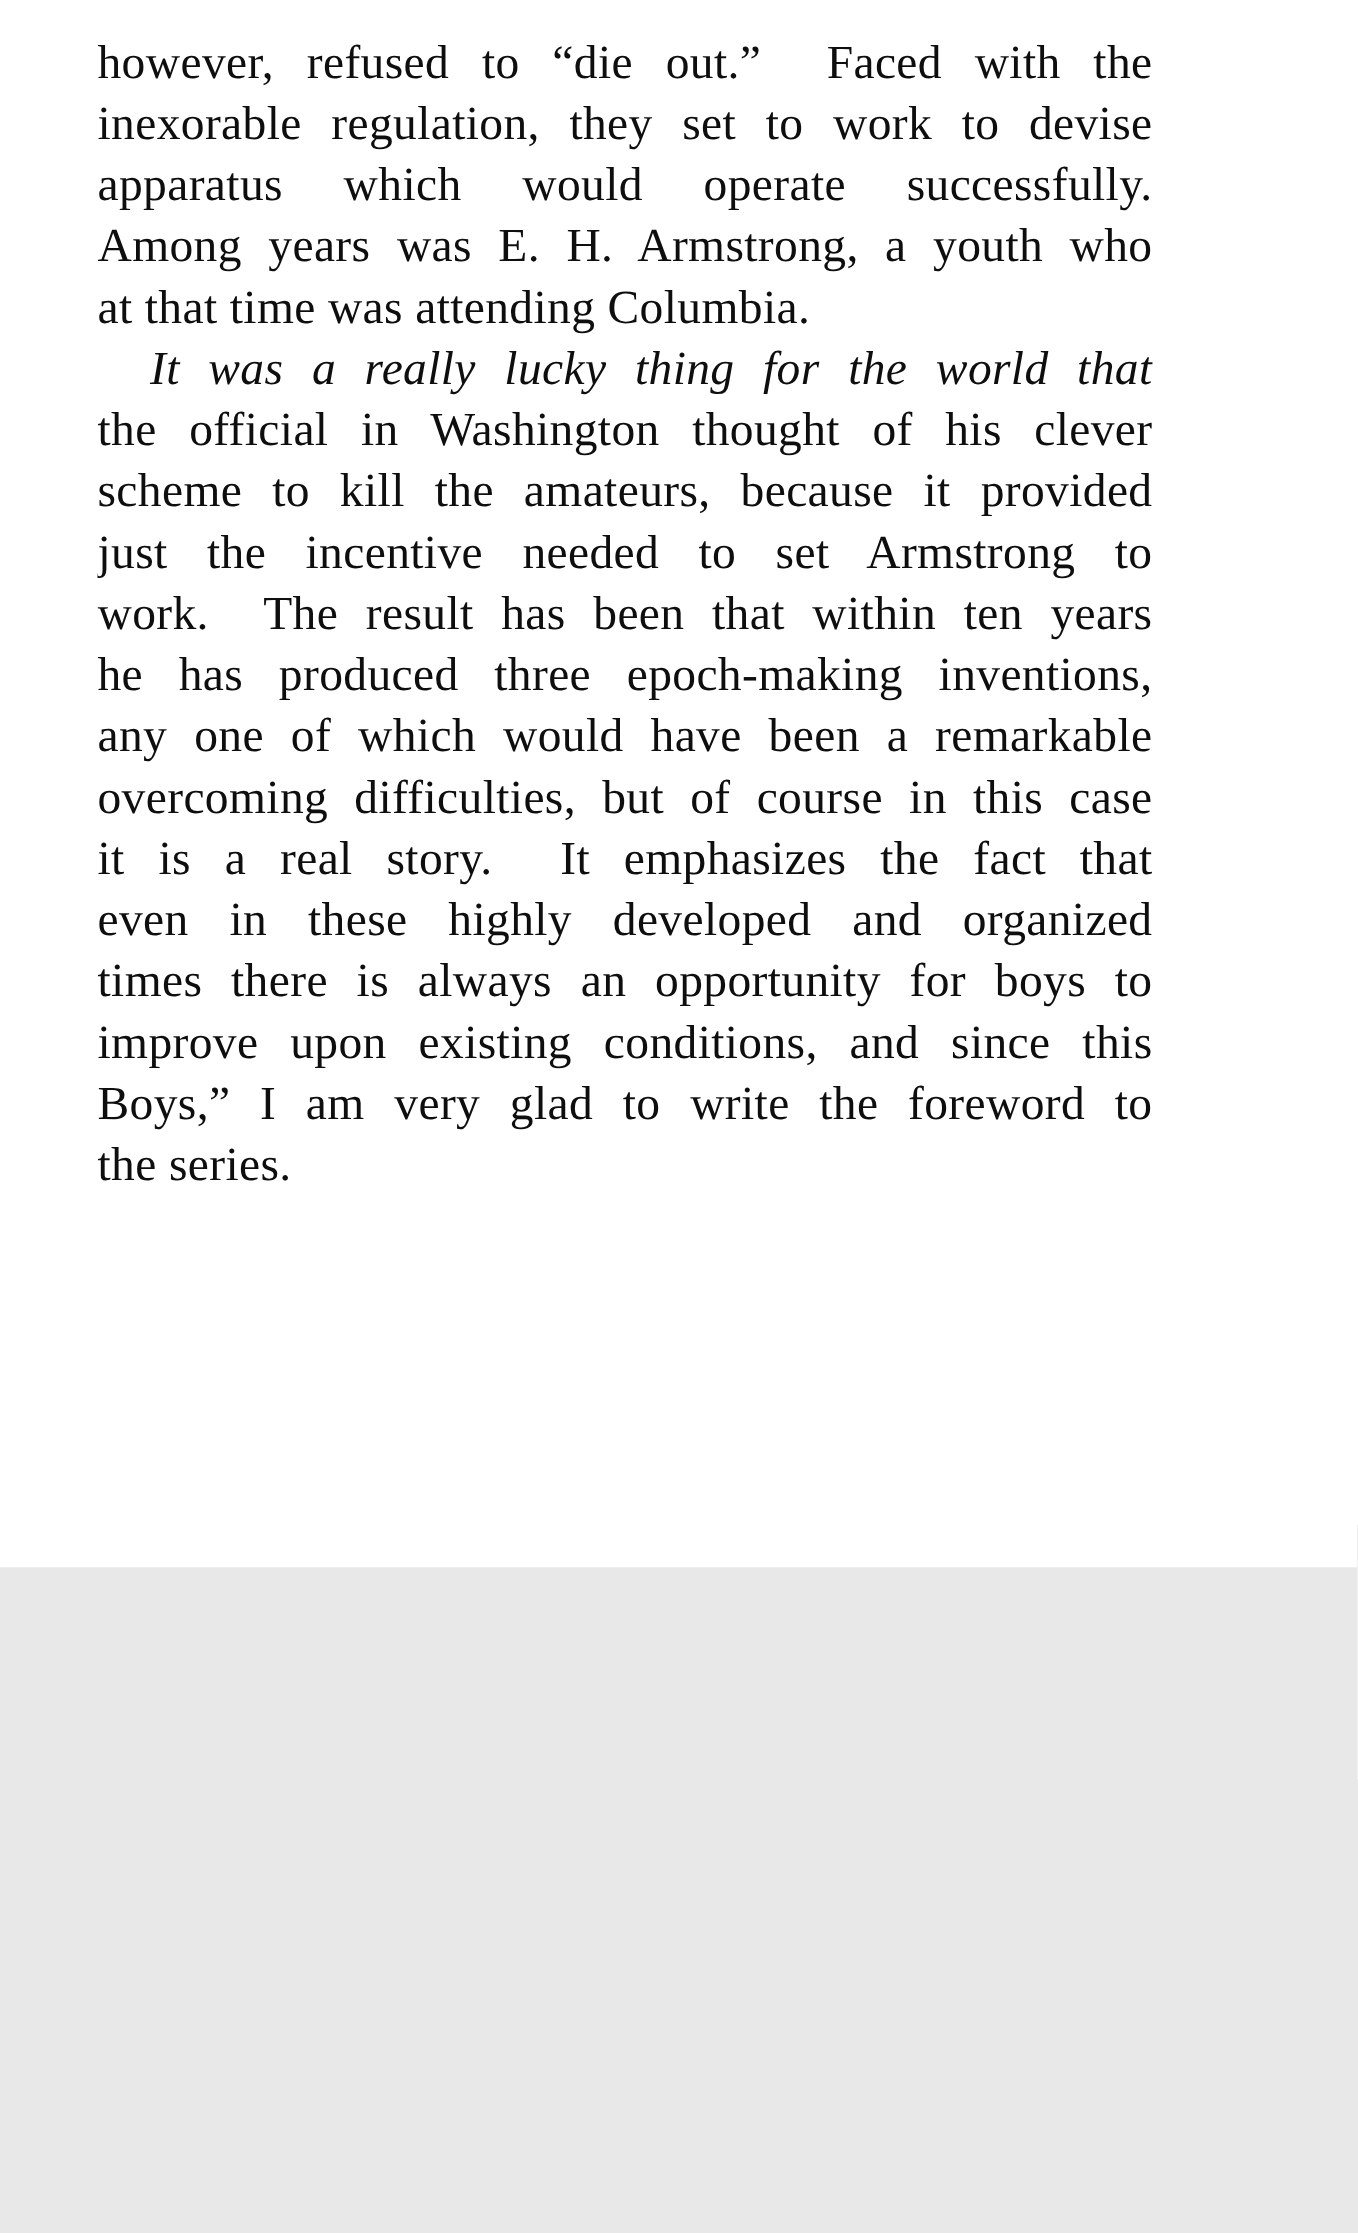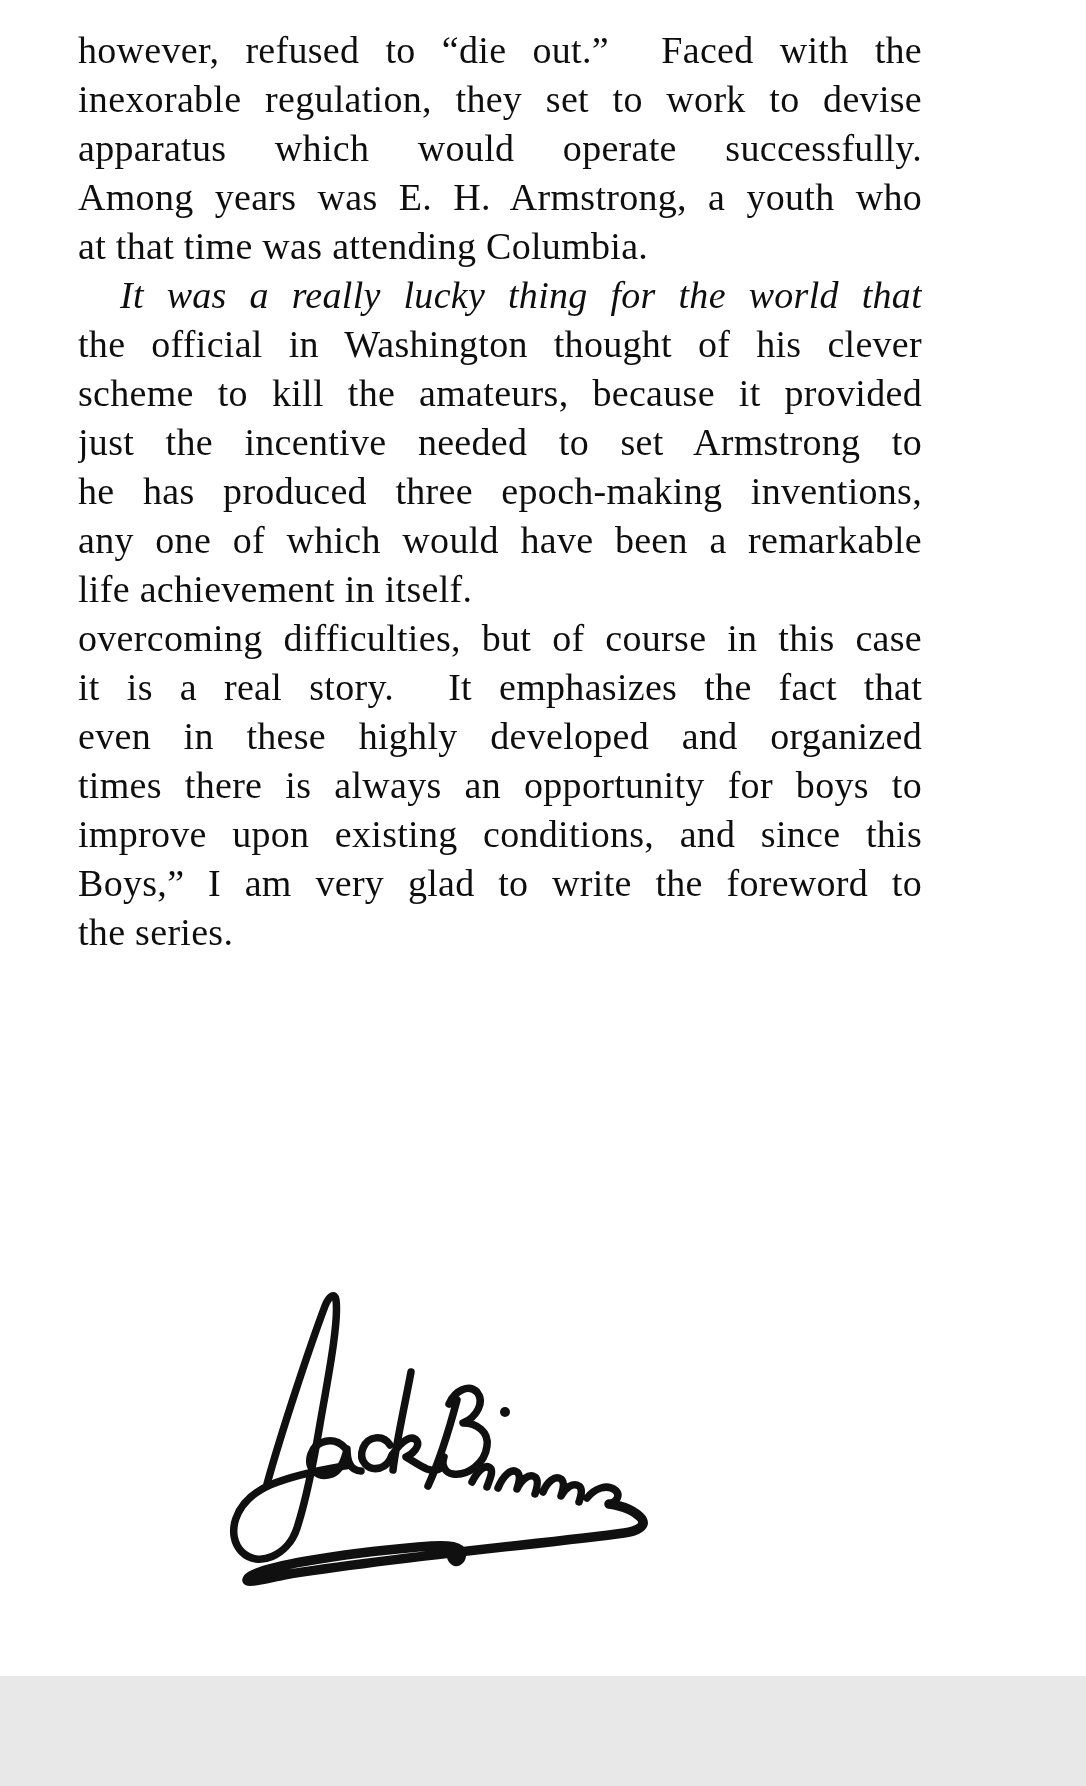--- a/index.html
+++ b/index.html
@@ -1,19 +1,19 @@
 <!DOCTYPE html>
 <html><head>
 <meta charset="utf-8">
 <style>
   html, body { margin: 0; padding: 0; background: #e8e8e8; }
   .page {
     position: relative;
     width: 1086px;
-    height: 1676px;
+    height: 1254px;
     margin: 0 auto;
     background: #ffffff;
     color: #0e0e0e;
     font-family: "Liberation Serif", "DejaVu Serif", serif;
     overflow: hidden;
   }
   .text-block {
     position: absolute;
     left: 78px;
     top: 26px;
@@ -63,23 +63,23 @@
   <div class="text-block">
       <div class="line">however, refused to “die out.”  Faced with the</div>
       <div class="line">inexorable regulation, they set to work to devise</div>
       <div class="line">apparatus which would operate successfully.</div>
       <div class="line">Among years was E. H. Armstrong, a youth who</div>
       <div class="line last">at that time was attending Columbia.</div>
       <div class="line indent">It was a really lucky thing for the world that</div>
       <div class="line">the official in Washington thought of his clever</div>
       <div class="line">scheme to kill the amateurs, because it provided</div>
       <div class="line">just the incentive needed to set Armstrong to</div>
+      <div class="line">work.  The result has been that within ten years</div>
       <div class="line">he has produced three epoch-making inventions,</div>
       <div class="line">any one of which would have been a remarkable</div>
-      <div class="line last">life achievement in itself.</div>
       <div class="line">overcoming difficulties, but of course in this case</div>
       <div class="line">it is a real story.  It emphasizes the fact that</div>
       <div class="line">even in these highly developed and organized</div>
       <div class="line">times there is always an opportunity for boys to</div>
       <div class="line">improve upon existing conditions, and since this</div>
       <div class="line">Boys,” I am very glad to write the foreword to</div>
       <div class="line last">the series.</div>
     </div>
 
   <div class="signature" aria-label="Jack Binns">

